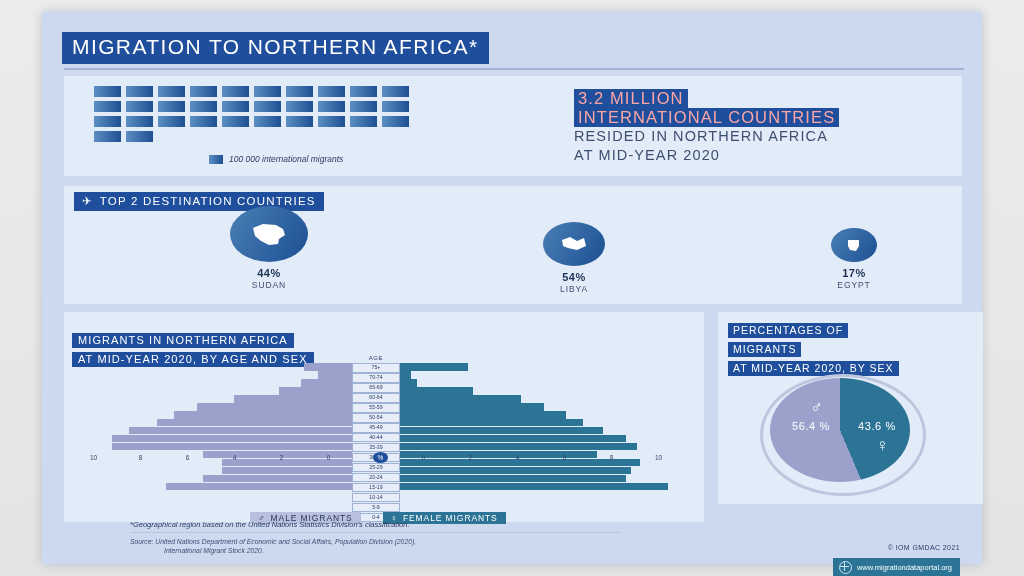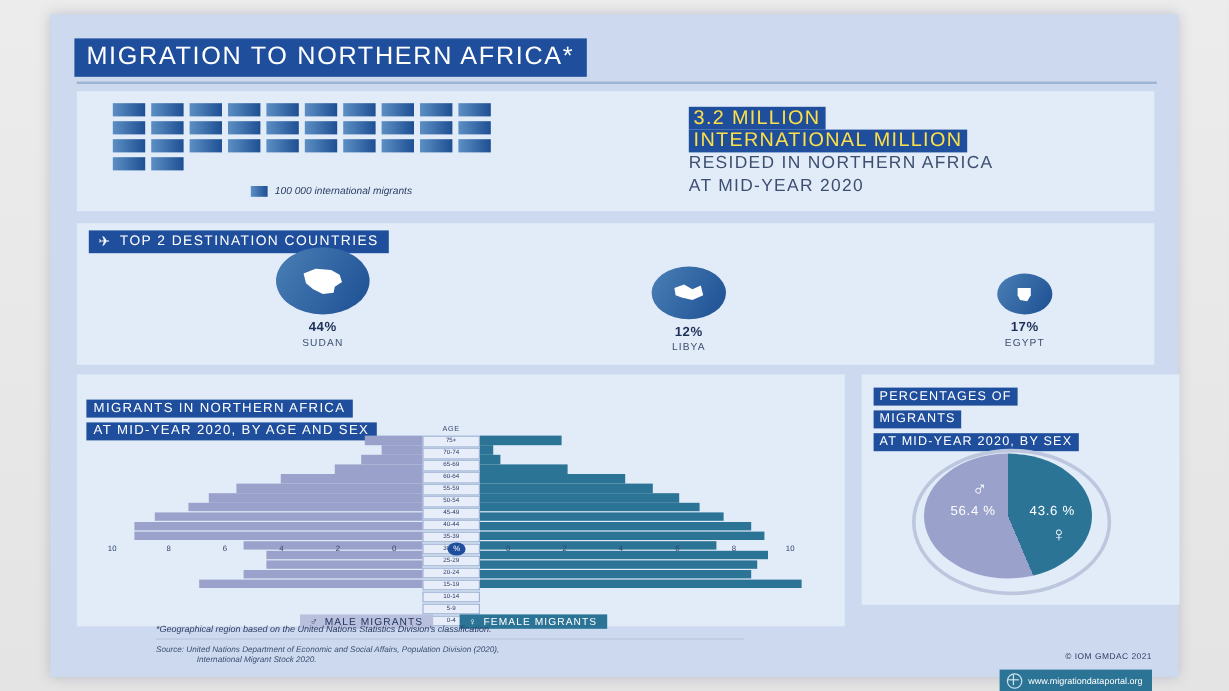--- a/index.html
+++ b/index.html
@@ -36,21 +36,21 @@
   .panel-top{left:22px;top:64px;width:898px;height:100px;}
   .picto{position:absolute;left:30px;top:10px;width:330px;}
   .picto-grid{display:flex;flex-wrap:wrap;width:320px;gap:4px 5px;}
   .blk{width:27px;height:11px;background:linear-gradient(90deg,#5d8fc4 0%,#1d4f93 100%);}
   .picto-legend{position:absolute;left:145px;top:78px;display:flex;align-items:flex-end;gap:6px;}
   .picto-legend .blk{width:14px;height:9px;}
   .picto-legend span{font-size:8.5px;color:#2a3b63;font-style:italic;}
 
   .headline{position:absolute;left:510px;top:13px;width:390px;}
   .hl-line{font-size:14.5px;letter-spacing:1.1px;color:#3d4f70;line-height:19px;white-space:nowrap;}
-  .hl-hi{display:inline-block;background:#1f4e9c;color:#fde047;padding:0 4px;}
+  .hl-hi{display:inline-block;background:#1f4e9c;color:#fca5a5;padding:0 4px;}
   .hl-big{font-size:16.5px;}
 
   
   .panel-dest{left:22px;top:174px;width:898px;height:118px;}
   .sec-head{
     position:absolute;left:10px;top:6px;background:#1f4e9c;color:#fff;
     font-size:11.5px;letter-spacing:1.2px;padding:2px 8px 3px 8px;display:flex;align-items:center;gap:7px;
   }
   .country{position:absolute;text-align:center;}
   .bubble{border-radius:50%;background:linear-gradient(120deg,#4a7fb5 0%,#1d4f93 100%);
@@ -163,21 +163,21 @@
       <div class="picto-legend">
         <div class="blk"></div>
         <span>100 000 international migrants</span>
       </div>
 
       <div class="headline">
         <div class="hl-line hl-big">
           <span class="hl-hi">3.2 MILLION</span>
         </div>
         <div class="hl-line hl-big">
-          <span class="hl-hi">INTERNATIONAL MILLION</span>
+          <span class="hl-hi">INTERNATIONAL COUNTRIES</span>
         </div>
         <div class="hl-line">RESIDED IN NORTHERN AFRICA</div>
         <div class="hl-line">AT MID-YEAR 2020</div>
       </div>
     </div>
 
     <div class="panel panel-dest">
       <div class="sec-head">
         <span>✈</span>
         <span>TOP 2 DESTINATION COUNTRIES</span>
@@ -192,21 +192,21 @@
         <div class="c-pct">44%</div>
         <div class="c-name">SUDAN</div>
       </div>
 
       <div class="country" style="left:450px;top:36px;width:120px;">
         <div class="bubble" style="width:62px;height:44px;">
           <svg width="30" height="22" viewBox="0 0 30 22">
             <path d="M3 7 L11 4 L18 8 L25 5 L27 13 L18 17 L9 15 L4 13 Z" fill="#ffffff"></path>
           </svg>
         </div>
-        <div class="c-pct">12%</div>
+        <div class="c-pct">54%</div>
         <div class="c-name">LIBYA</div>
       </div>
 
       <div class="country" style="left:735px;top:42px;width:110px;">
         <div class="bubble" style="width:46px;height:34px;">
           <svg width="20" height="17" viewBox="0 0 20 17">
             <path d="M4 3 L15 3 L15 9 L12 14 L6 13 L4 9 Z" fill="#ffffff"></path>
           </svg>
         </div>
         <div class="c-pct">17%</div>

